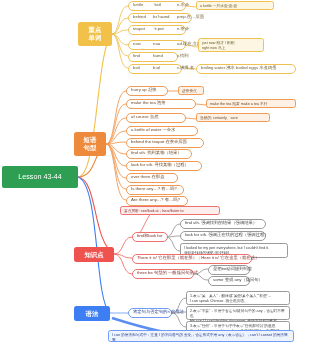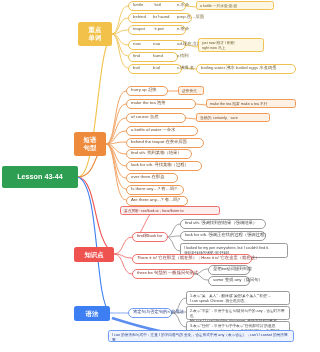--- a/index.html
+++ b/index.html
@@ -31,21 +31,21 @@
   }
 
   
   .root {
     left: 2px; top: 166px;
     width: 76px; height: 22px;
     justify-content: center;
     background: #2e9e52;
     color: #ffffff;
     font-size: 7.2px;
-    font-weight: bold;
+    font-weight: normal;
     border-radius: 2px;
   }
 
   
   .branch-label {
     justify-content: center;
     text-align: center;
     color: #ffffff;
     font-size: 6.4px;
     font-weight: bold;

